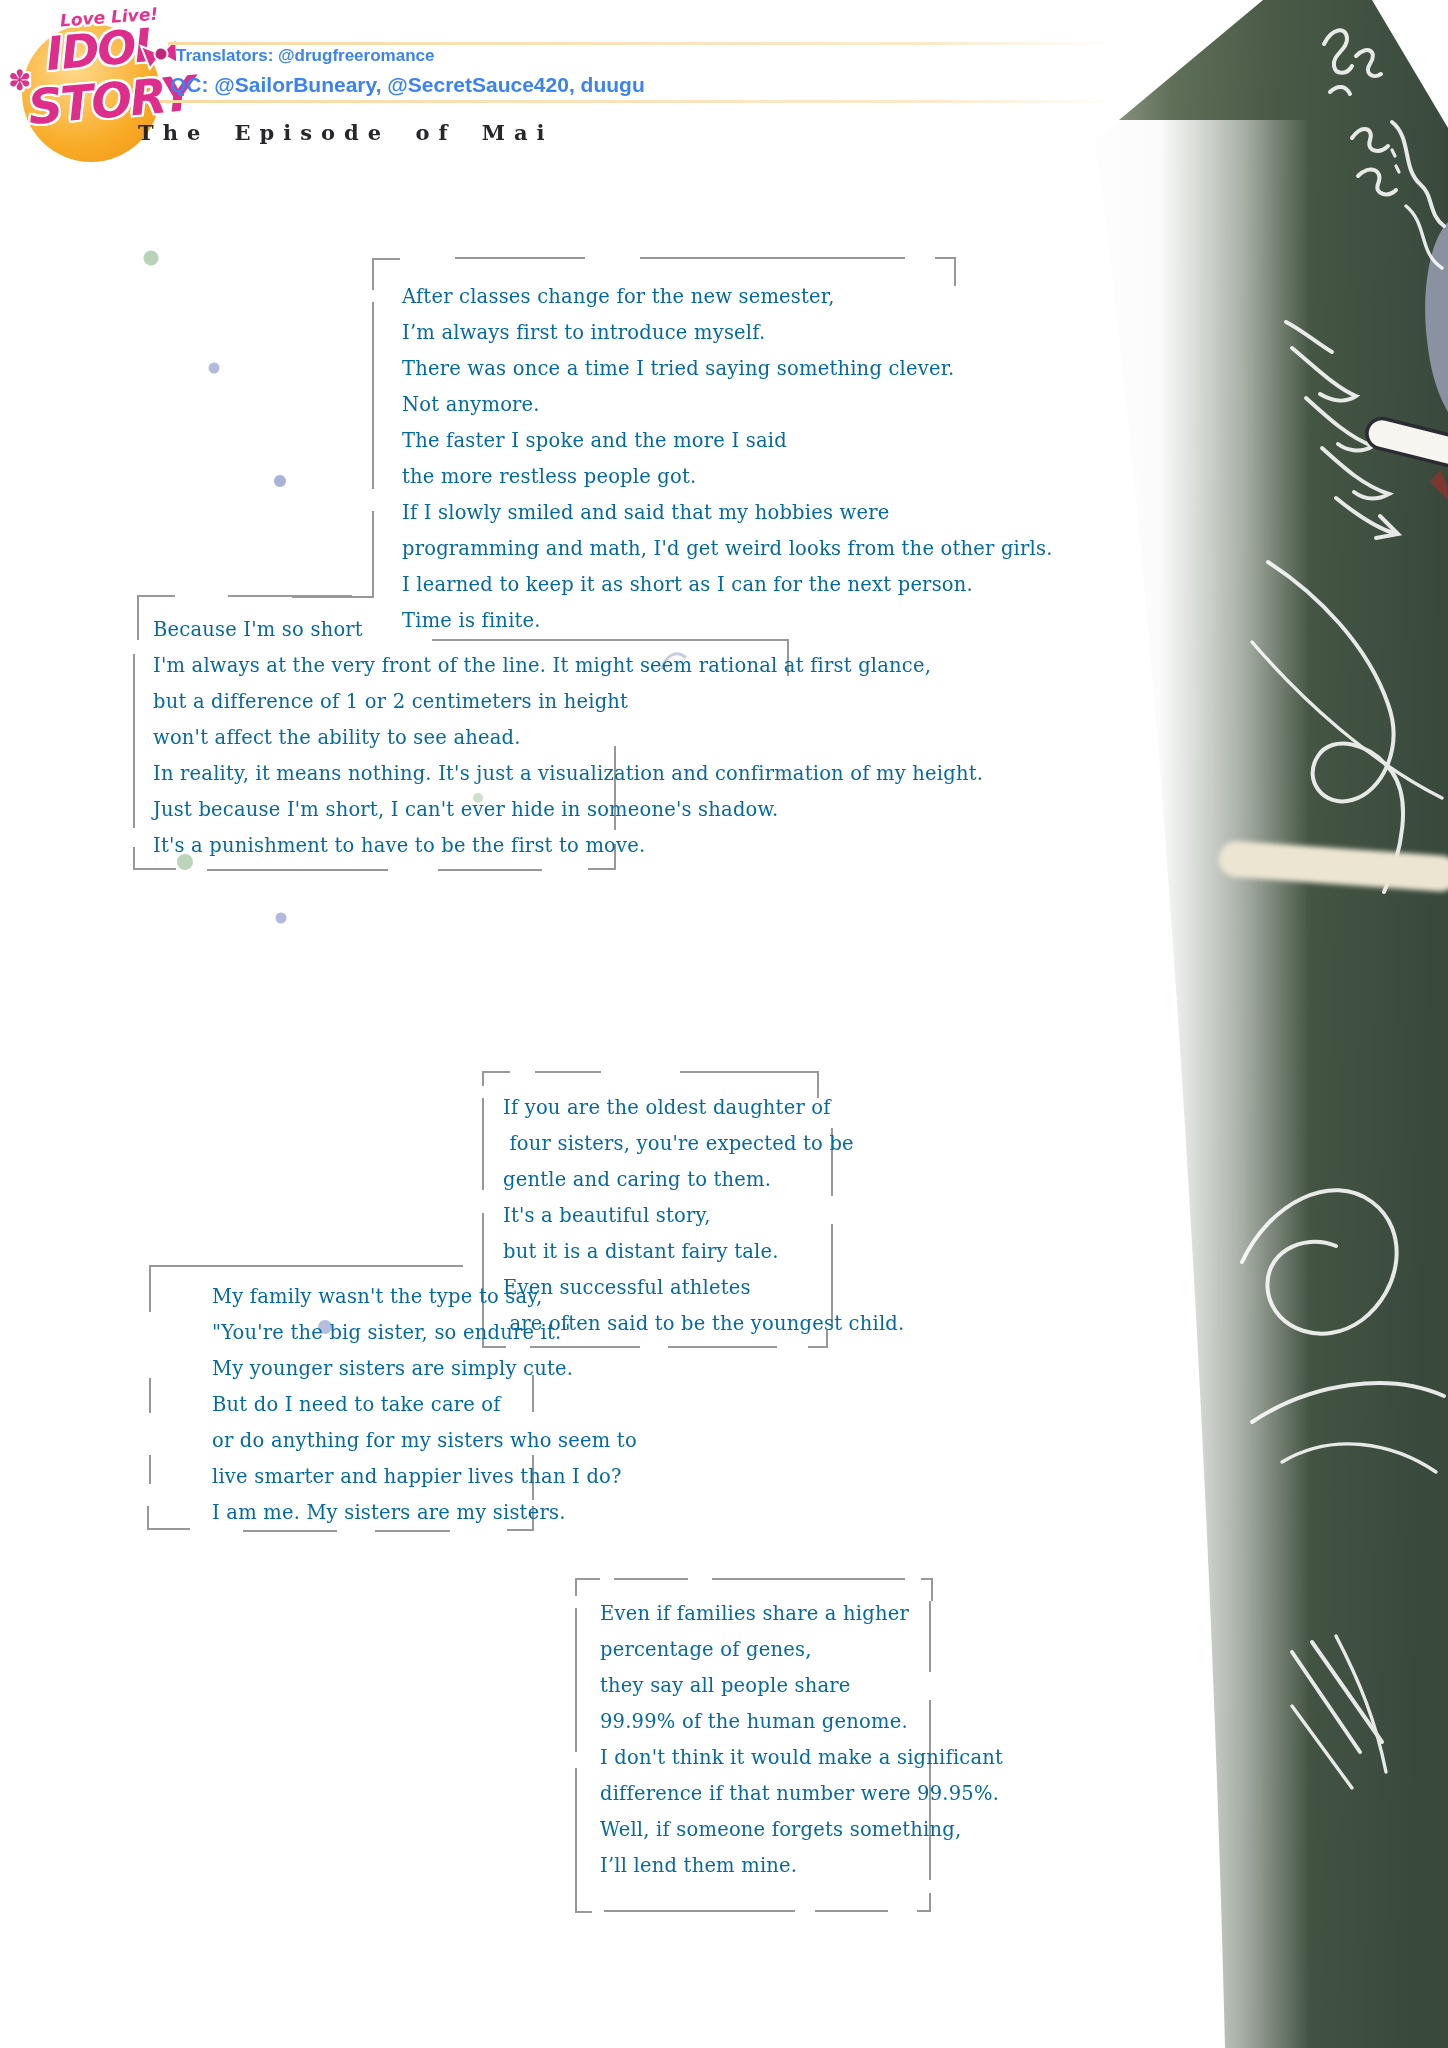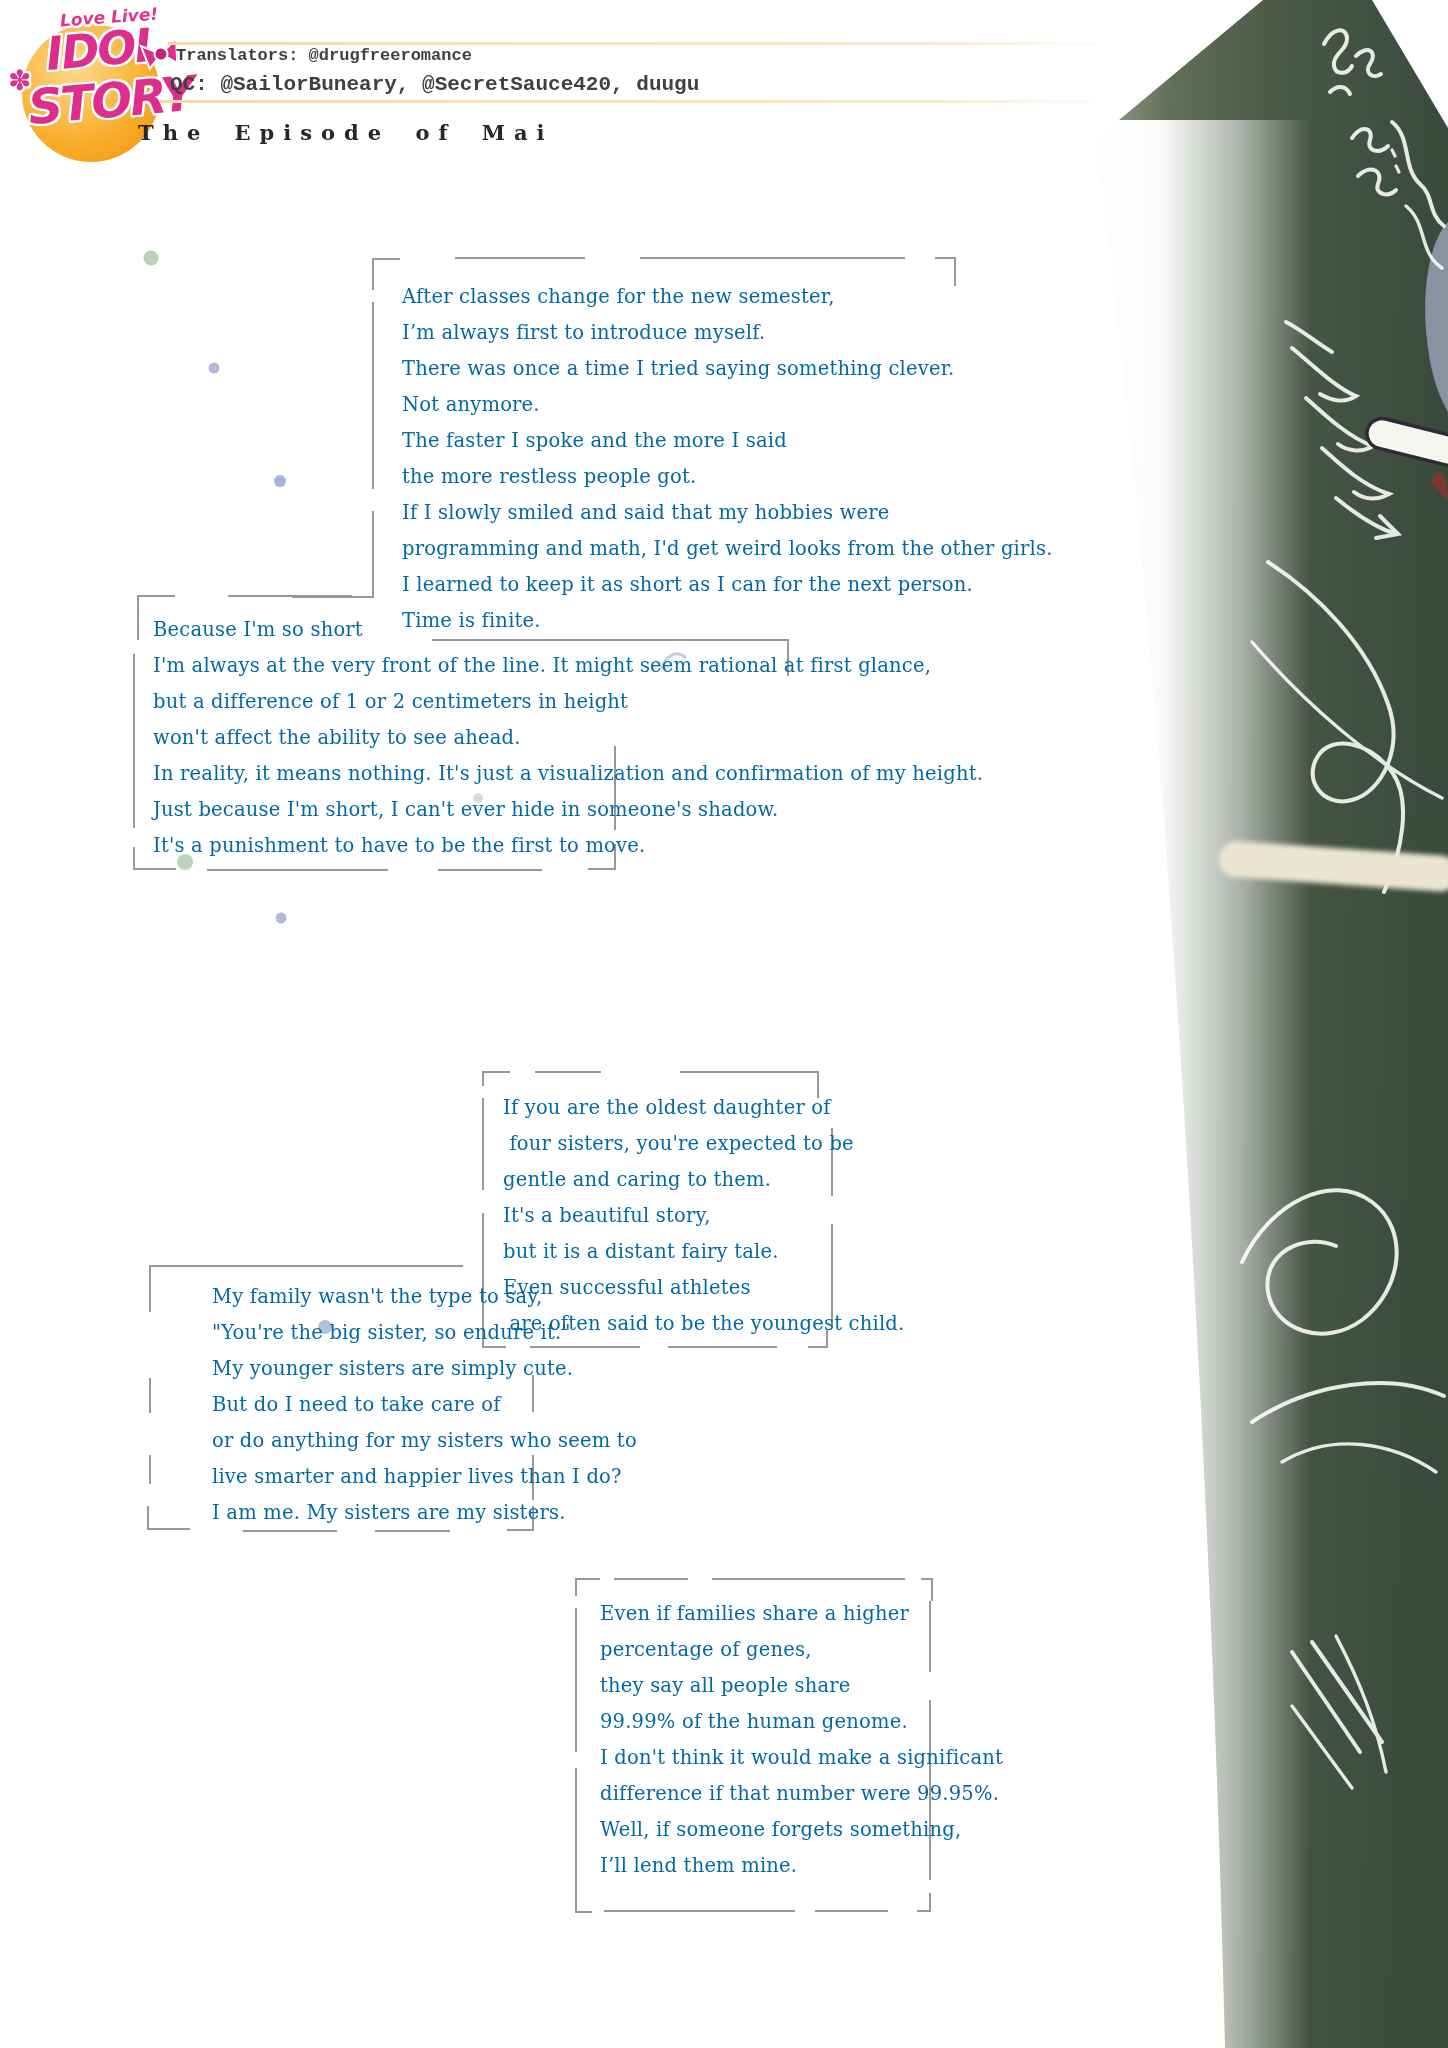--- a/index.html
+++ b/index.html
@@ -22,21 +22,21 @@
   .logo-story{position:absolute;left:20px;top:70px;font-family:"DejaVu Sans",sans-serif;
       font-style:italic;font-weight:900;font-size:48px;color:#de2e8c;letter-spacing:-2px;transform:rotate(-5deg);}
   .logo-flower{position:absolute;left:0px;top:62px;font-size:28px;color:#d9358a;}
   .bow{position:absolute;left:132px;top:34px;transform:rotate(-12deg);}
 
   .rule{position:absolute;height:3px;
       background:linear-gradient(to right,#f8d9a2,#fbe9cb 80%,rgba(251,233,203,0));}
   .rule1{left:168px;top:42px;width:952px;}
   .rule2{left:160px;top:100px;width:960px;}
 
-  .credit{position:absolute;font-family:Liberation Mono, monospace;font-weight:700;color:#404040;white-space:nowrap;}
+  .credit{position:absolute;font-family:Liberation Sans, sans-serif;font-weight:700;color:#3b82f6;white-space:nowrap;}
   .credit1{left:176px;top:46px;font-size:17px;}
   .credit2{left:170px;top:73px;font-size:21px;}
 
   .title{position:absolute;left:138px;top:120px;margin:0;font-size:21px;font-weight:600;
       letter-spacing:9px;word-spacing:9px;color:#26262b;font-family:"DejaVu Serif",serif;}
 
   
   .tblock{position:absolute;font-size:19.5px;line-height:36px;color:#0369a1;
       white-space:pre;letter-spacing:.2px;}
   .b1{left:402px;top:279px;}

